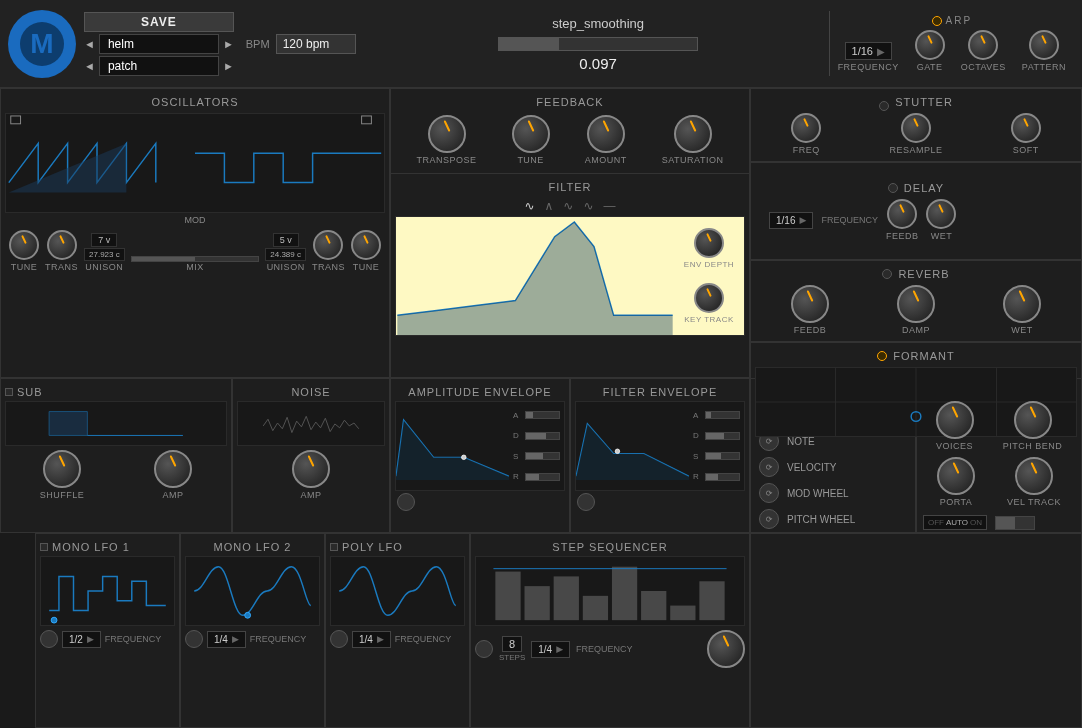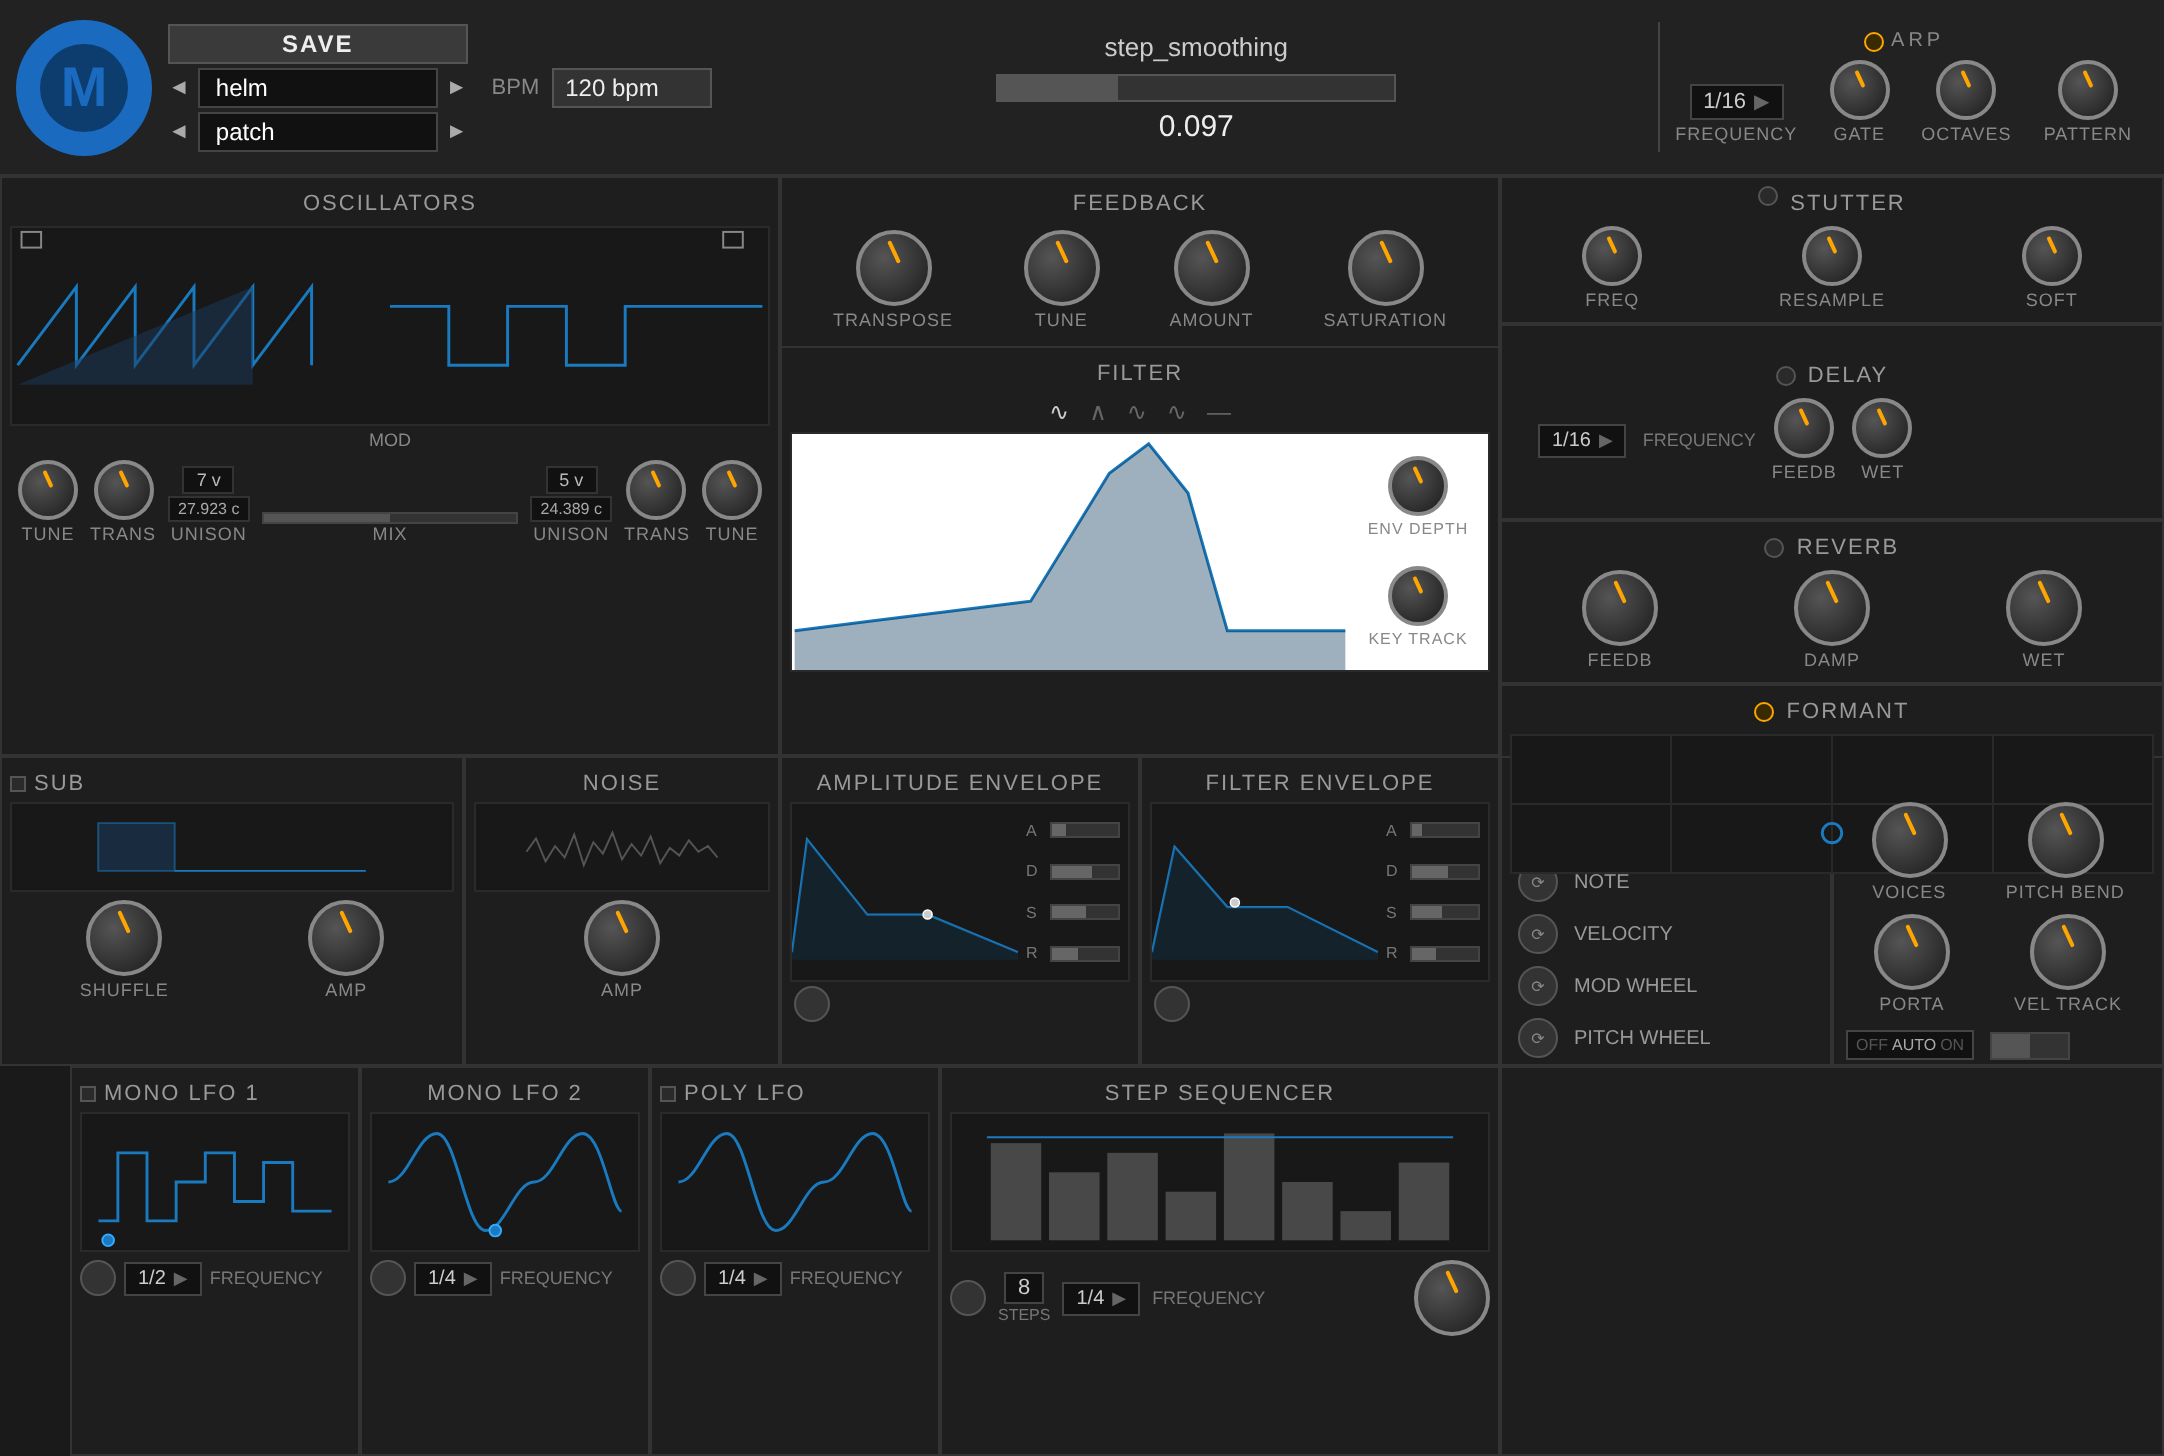--- a/index.html
+++ b/index.html
@@ -345,21 +345,21 @@
       <div class="panel-title">FILTER</div>
 
       <div style="display:flex;justify-content:center;gap:10px;padding:3px 0;font-size:12px;color:#666;">
         <span style="color:#ccc;">∿</span>
         <span>∧</span>
         <span>∿</span>
         <span>∿</span>
         <span>—</span>
       </div>
 
-      <div style="height:120px;background:#ffffff;border:1px solid #2a2a2a;display:flex;">
+      <div style="height:120px;background:#fef9c3;border:1px solid #2a2a2a;display:flex;">
         <div style="flex:1;position:relative;overflow:hidden;">
           <svg viewBox="0 0 280 120" width="100%" height="100%">
             <polyline points="0,100 40,95 80,90 120,85 160,20 180,5 200,30 220,100 280,100" stroke="#1a7abf" stroke-width="1.5" fill="none"></polyline>
             <polygon points="0,100 40,95 80,90 120,85 160,20 180,5 200,30 220,100 280,100 280,120 0,120" fill="#0d3a5a" opacity="0.4"></polygon>
           </svg>
         </div>
         <div style="width:70px;display:flex;flex-direction:column;align-items:center;justify-content:space-around;padding:4px;">
           <div class="knob-wrap">
             <div class="knob sm"></div>
             <span class="knob-lbl" style="font-size:8px;text-align:center;">ENV DEPTH</span>
@@ -369,21 +369,21 @@
             <span class="knob-lbl" style="font-size:8px;text-align:center;">KEY TRACK</span>
           </div>
         </div>
       </div>
     </div>
   </div>
 
   <div style="display:flex;flex-direction:column;background:#1e1e1e;">
 
     <div style="border:1px solid #333;padding:4px;">
-      <div style="display:flex;align-items:flex-start;gap:6px;justify-content:center;">
+      <div style="display:flex;align-items:flex-end;gap:6px;justify-content:center;">
         <div class="pwr"></div>
         <span class="panel-title" style="margin:0;">STUTTER</span>
       </div>
       <div style="display:flex;justify-content:space-around;padding:2px;">
         <div class="knob-wrap">
           <div class="knob sm"></div>
           <span class="knob-lbl">FREQ</span>
         </div>
         <div class="knob-wrap">
           <div class="knob sm"></div>

